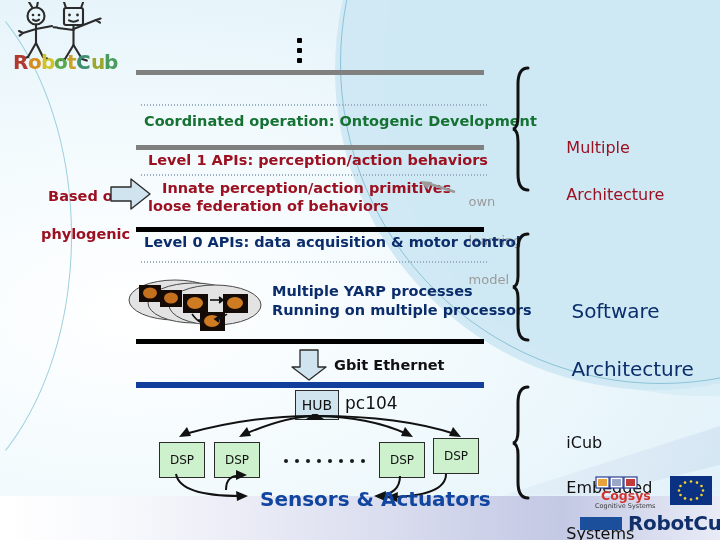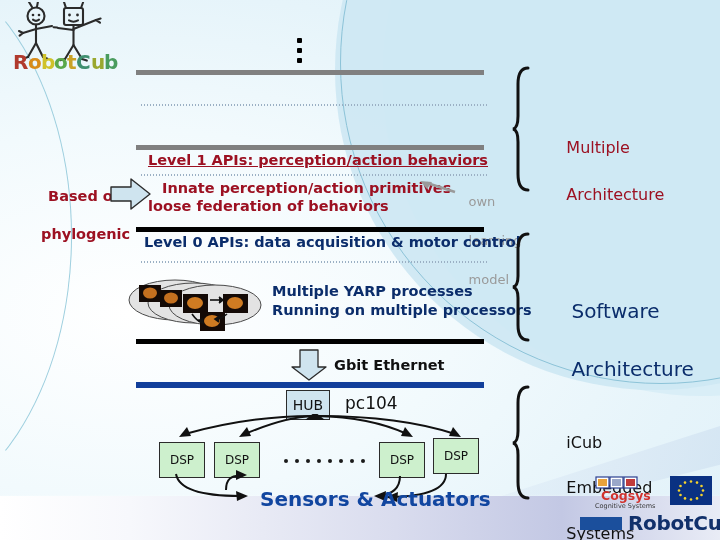--- a/index.html
+++ b/index.html
@@ -163,23 +163,24 @@
   </div>
 
   <div class="vdots" style="left:297px;top:38px;">
     <i></i>
       <i></i>
       <i></i>
   </div>
 
   <div class="bar-gray" style="left:136px;top:70px;width:348px;"></div>
   <div class="dotline" style="left:140px;top:104px;width:348px;"></div>
+  <div class="txt comic green" style="left:144px;top:113px;font-size:14.5px;">Coordinated operation: Ontogenic Development</div>
 
   <div class="bar-gray" style="left:136px;top:145px;width:348px;"></div>
-  <div class="txt comic red" style="left:148px;top:152px;font-size:14.5px;text-decoration:underline;">Level 1 APIs: perception/action behaviors</div>
+  <div class="txt comic red" style="left:148px;top:152px;font-size:14.5px;">Level 1 APIs: perception/action behaviors</div>
   <div class="dotline" style="left:140px;top:174px;width:348px;"></div>
   <div class="txt comic red" style="left:162px;top:180px;font-size:14.5px;">Innate perception/action primitives</div>
   <div class="txt comic red" style="left:148px;top:198px;font-size:14.5px;">loose federation of behaviors</div>
 
   <div class="txt comic red" style="left:18px;top:168px;width:115px;text-align:center;font-size:14.5px;line-height:1.32;">
     <span>Based on</span><br>
     <span>phylogenic</span><br>
   </div>
   <svg class="fat-arrow" style="left:110px;top:176px;" width="42" height="36">
     <path d="M1 11 L21 11 L21 3 L40 18 L21 33 L21 25 L1 25 Z" fill="#cfe4ef" stroke="#2b2b2b" stroke-width="1.4" stroke-linejoin="round"></path>
@@ -232,21 +233,21 @@
 
   <div class="bar-black" style="left:136px;top:339px;width:348px;"></div>
 
   <svg class="fat-arrow" style="left:288px;top:349px;" width="42" height="32">
     <path d="M12 1 L30 1 L30 18 L38 18 L21 31 L4 18 L12 18 Z" fill="#cfe4ef" stroke="#2b2b2b" stroke-width="1.3" stroke-linejoin="round"></path>
   </svg>
   <div class="txt comic black" style="left:334px;top:357px;font-size:14.5px;">Gbit Ethernet</div>
 
   <div class="bar-blue" style="left:136px;top:382px;width:348px;"></div>
 
-  <div class="box box-hub" style="left:286px;top:390px;width:42px;height:28px;">
+  <div class="box box-hub" style="left:295px;top:390px;width:42px;height:28px;">
     <span>HUB</span>
   </div>
   <div class="txt black" style="left:345px;top:394px;font-size:17px;">pc104</div>
 
   <svg style="position:absolute;left:155px;top:414px;" width="330" height="34">
     <g stroke="#111" stroke-width="2" fill="none">
       <path d="M157 2 Q95 2 30 20"></path>
       <path d="M158 2 Q130 3 90 20"></path>
       <path d="M162 2 Q215 3 252 20"></path>
       <path d="M163 2 Q245 2 300 20"></path>

